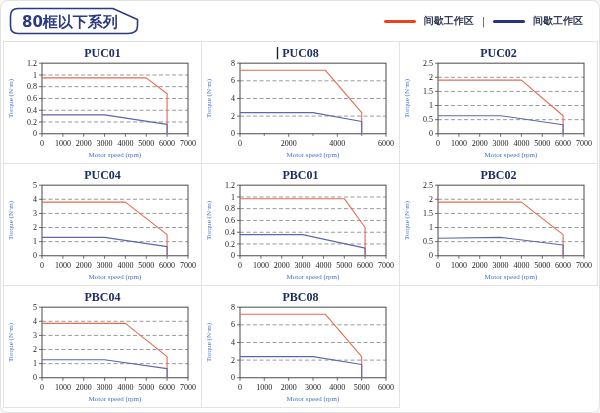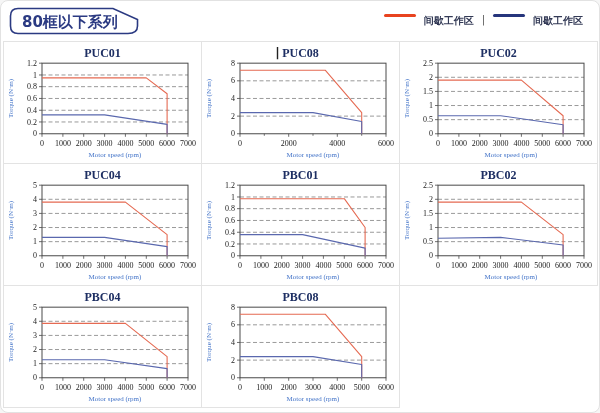--- a/index.html
+++ b/index.html
@@ -20,20 +20,21 @@
     align-items:center;
     justify-content:space-between;
     padding:0 16px 0 8px;
   }
   .badge-text{
     font:bold 15px "DejaVu Sans",sans-serif;
     fill:#2b3a82;
   }
   .legend{
     display:flex;
+    align-items:center;
     gap:8px;
     font:bold 10px "DejaVu Sans",sans-serif;
     color:#333a56;
   }
   .legend-line{
     display:inline-block;
     width:32px;height:3px;
     border-radius:2px;
   }
   .legend-divider{color:#555;font-weight:normal;}

